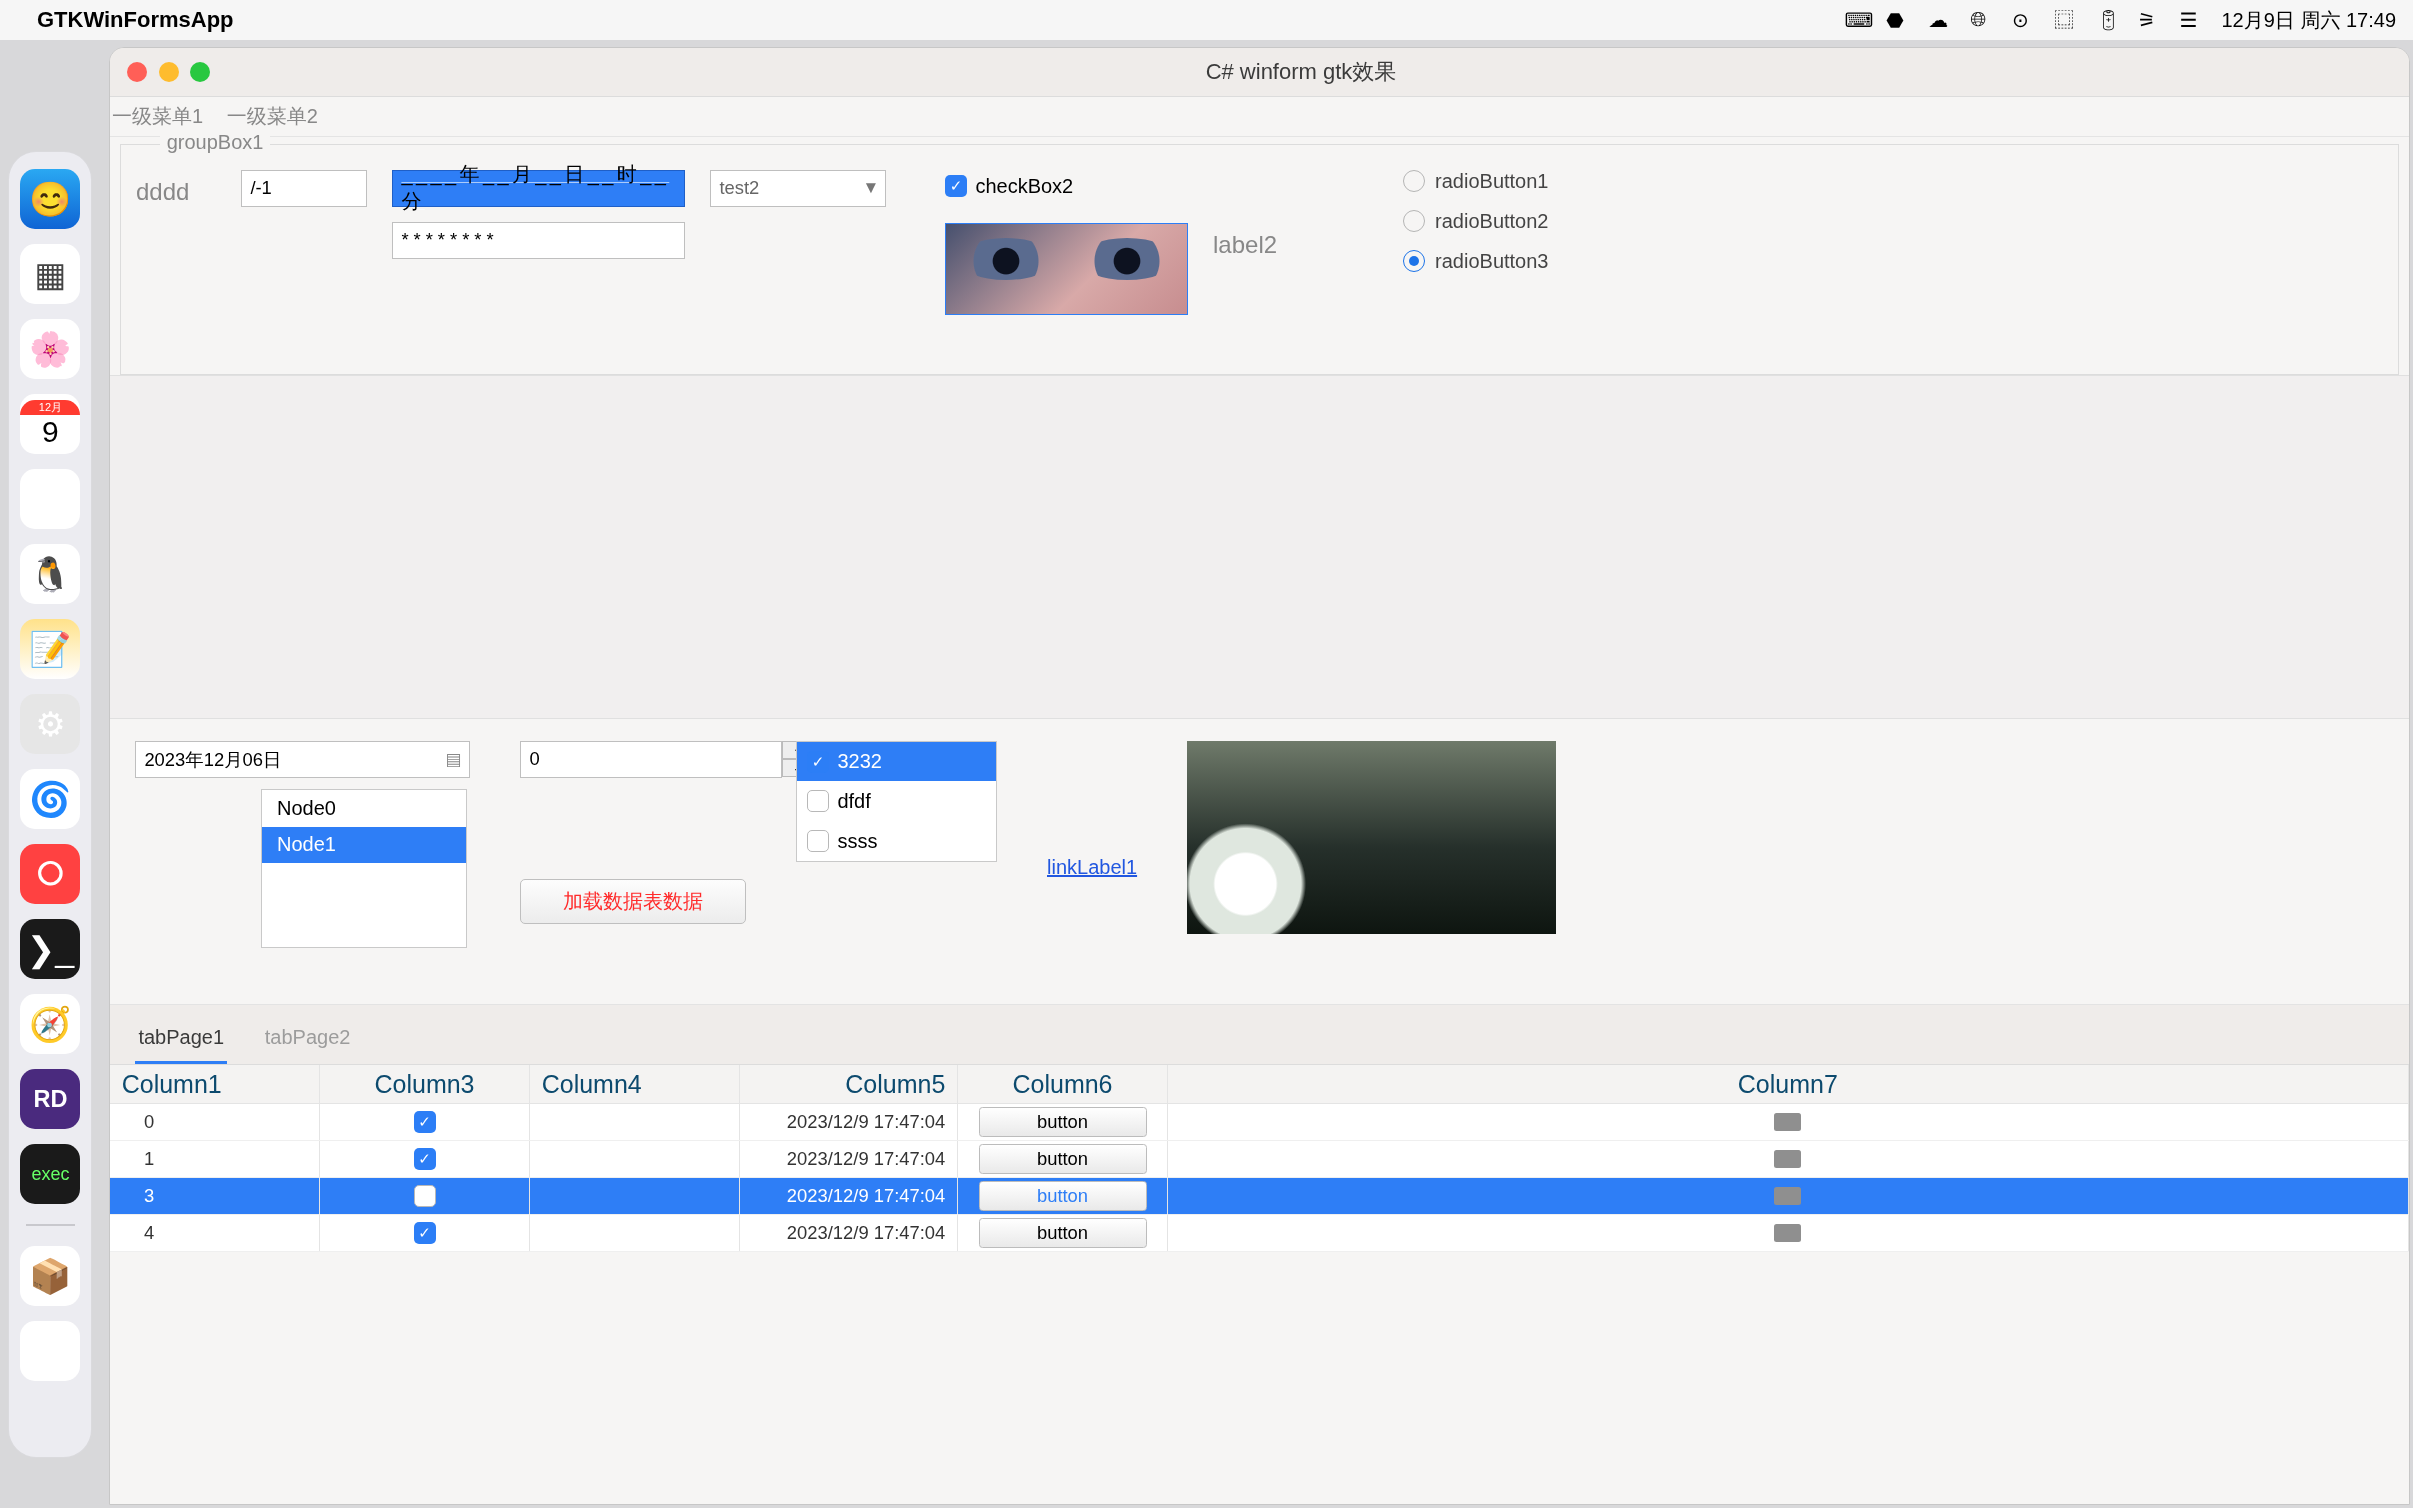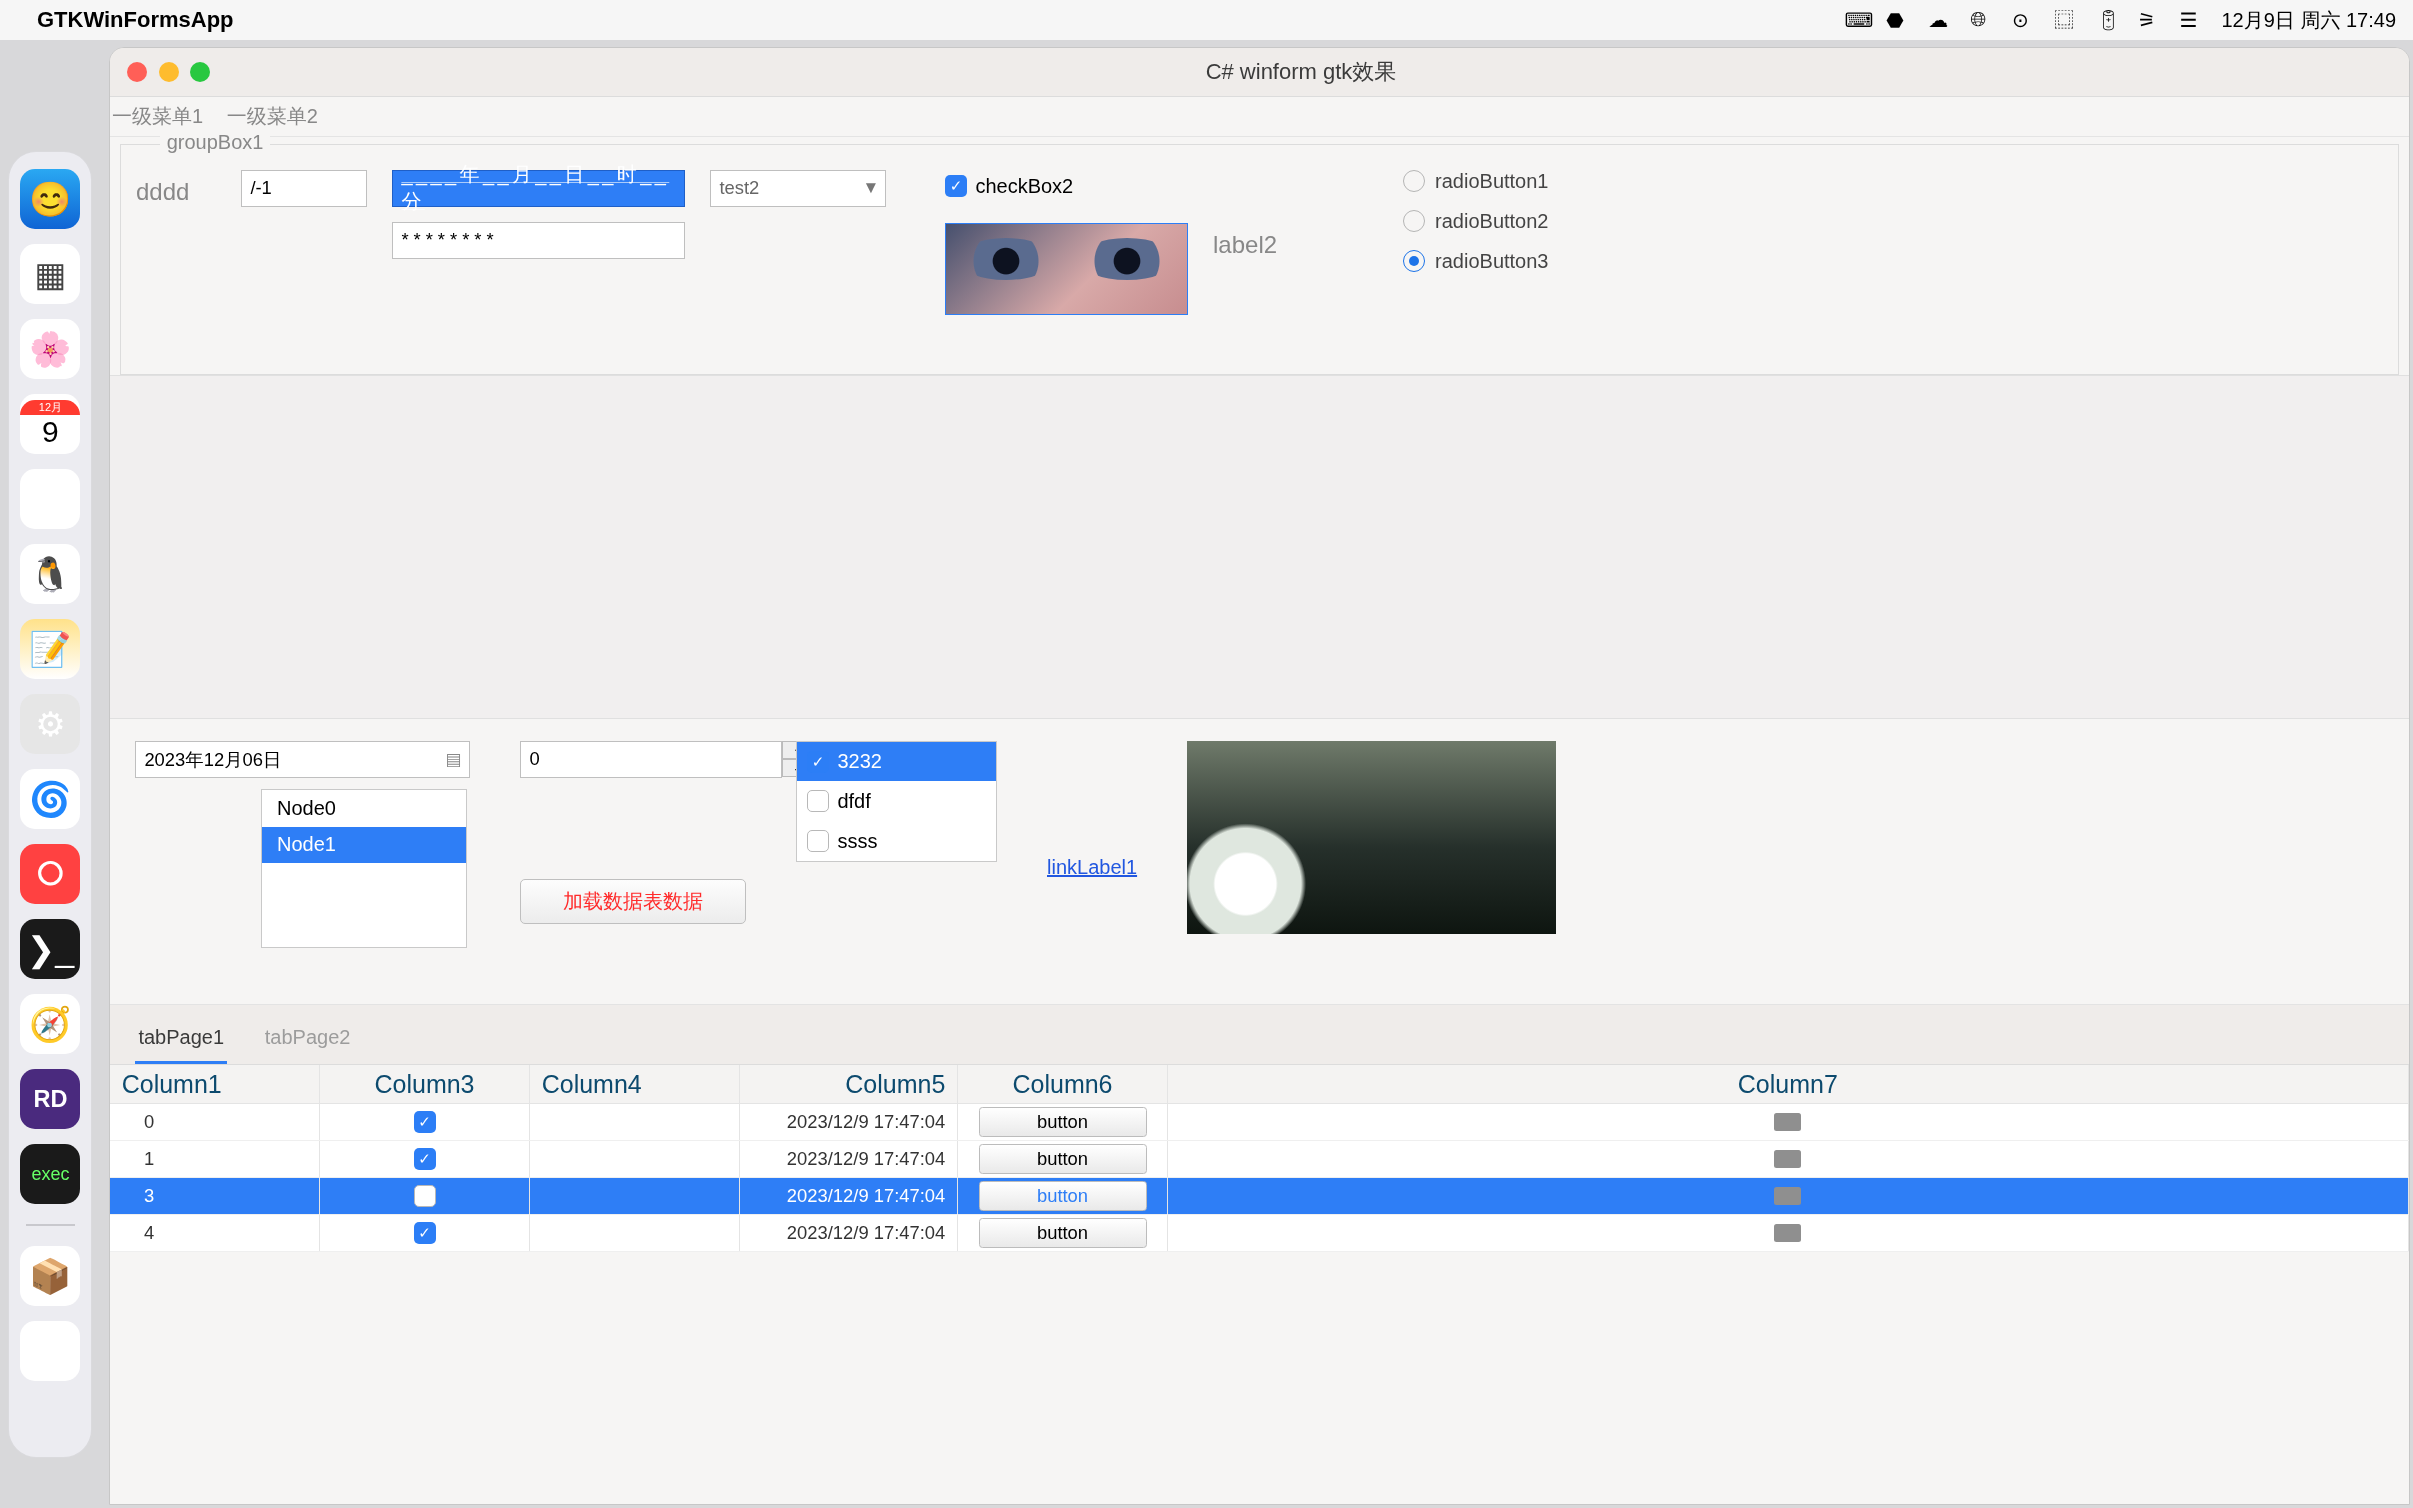--- a/index.html
+++ b/index.html
@@ -50,21 +50,21 @@
 .menustrip span { cursor:default; }
 
 
 .groupbox { margin:6.7px 10px 0 10px; border:0.8px solid #dcdcdc; position:relative; padding:25px 15px 15px 15px; height:231px; background:#f6f5f4; }
 .groupbox .legend { position:absolute; left:39px; top:-13.4px; background:#f6f5f4; padding:0 6.7px; color:#888; font-size:20px; }
 
 .row1 { display:flex; gap:25px; align-items:flex-start; }
 .lbl { color:#888; font-size:24px; padding-top:8.4px; width:80px; }
 .tbox { height:37px; border:0.8px solid #bfbfbf; background:#fff; padding:3.4px 8.4px; font-size:18.4px; }
 .tbox.num { width:126px; }
-.datetext { width:293px; height:37px; background:#2e7ef6; color:#ffffff; display:flex; align-items:center; padding:0 8.4px; font-size:20px; border:0.8px solid #1f5fc7; text-decoration:underline 0.8px rgba(255,255,255,.6); letter-spacing:3.4px; }
+.datetext { width:293px; height:37px; background:#2e7ef6; color:#000000; display:flex; align-items:center; padding:0 8.4px; font-size:20px; border:0.8px solid #1f5fc7; text-decoration:underline 0.8px rgba(255,255,255,.6); letter-spacing:3.4px; }
 .pw { width:293px; letter-spacing:5px; }
 .combo { position:relative; width:176px; }
 .combo .tbox { width:100%; color:#666; }
 .combo .arrow { position:absolute; right:6.7px; top:8.4px; color:#777; font-size:17px; }
 .chkline { display:flex; align-items:center; gap:8.4px; margin-top:5px; }
 .chkbox { width:22px; height:22px; border-radius:5px; background:#2c7ef6; display:flex; align-items:center; justify-content:center; color:#fff; font-size:15px; }
 .chkbox.off { background:#fff; border:0.8px solid #b8b8b8; color:transparent; }
 .imgph { width:243px; height:92px; border:0.8px solid #2c7ef6; background:linear-gradient(135deg,#46506e 0%,#d8a9a8 60%,#c78d8f 100%); display:flex; }
 .imgph .eye{width:40%;height:46%;margin:6% 5%;background:radial-gradient(circle at 50% 55%,#0d1220 24%,#5a6b8f 26% 60%,transparent 62%);border-radius:50%;}
 .radiocol { display:flex; flex-direction:column; gap:17px; margin-left:101px;align-items:center; }

